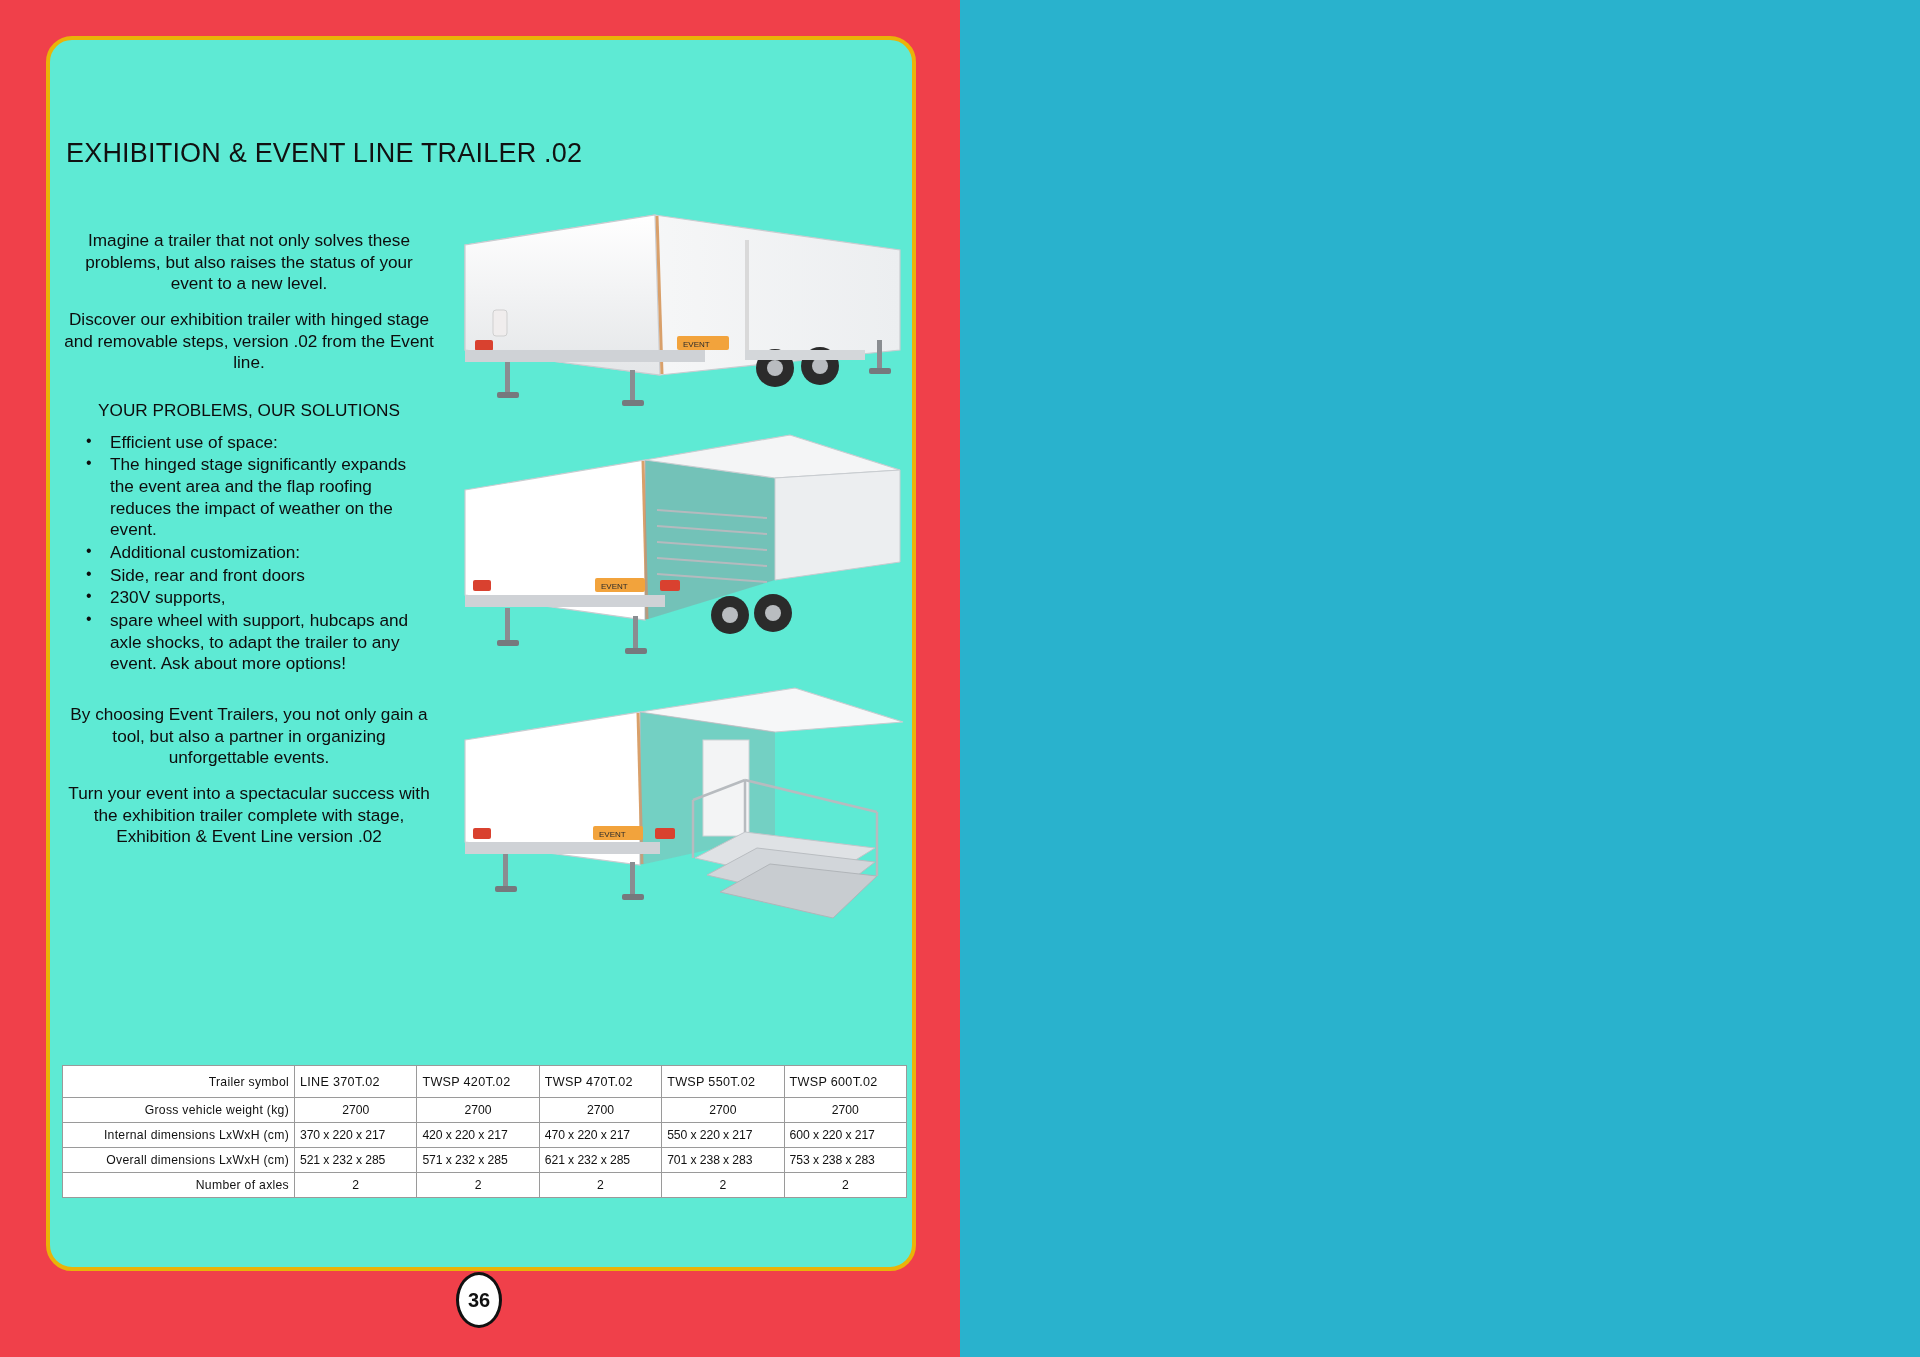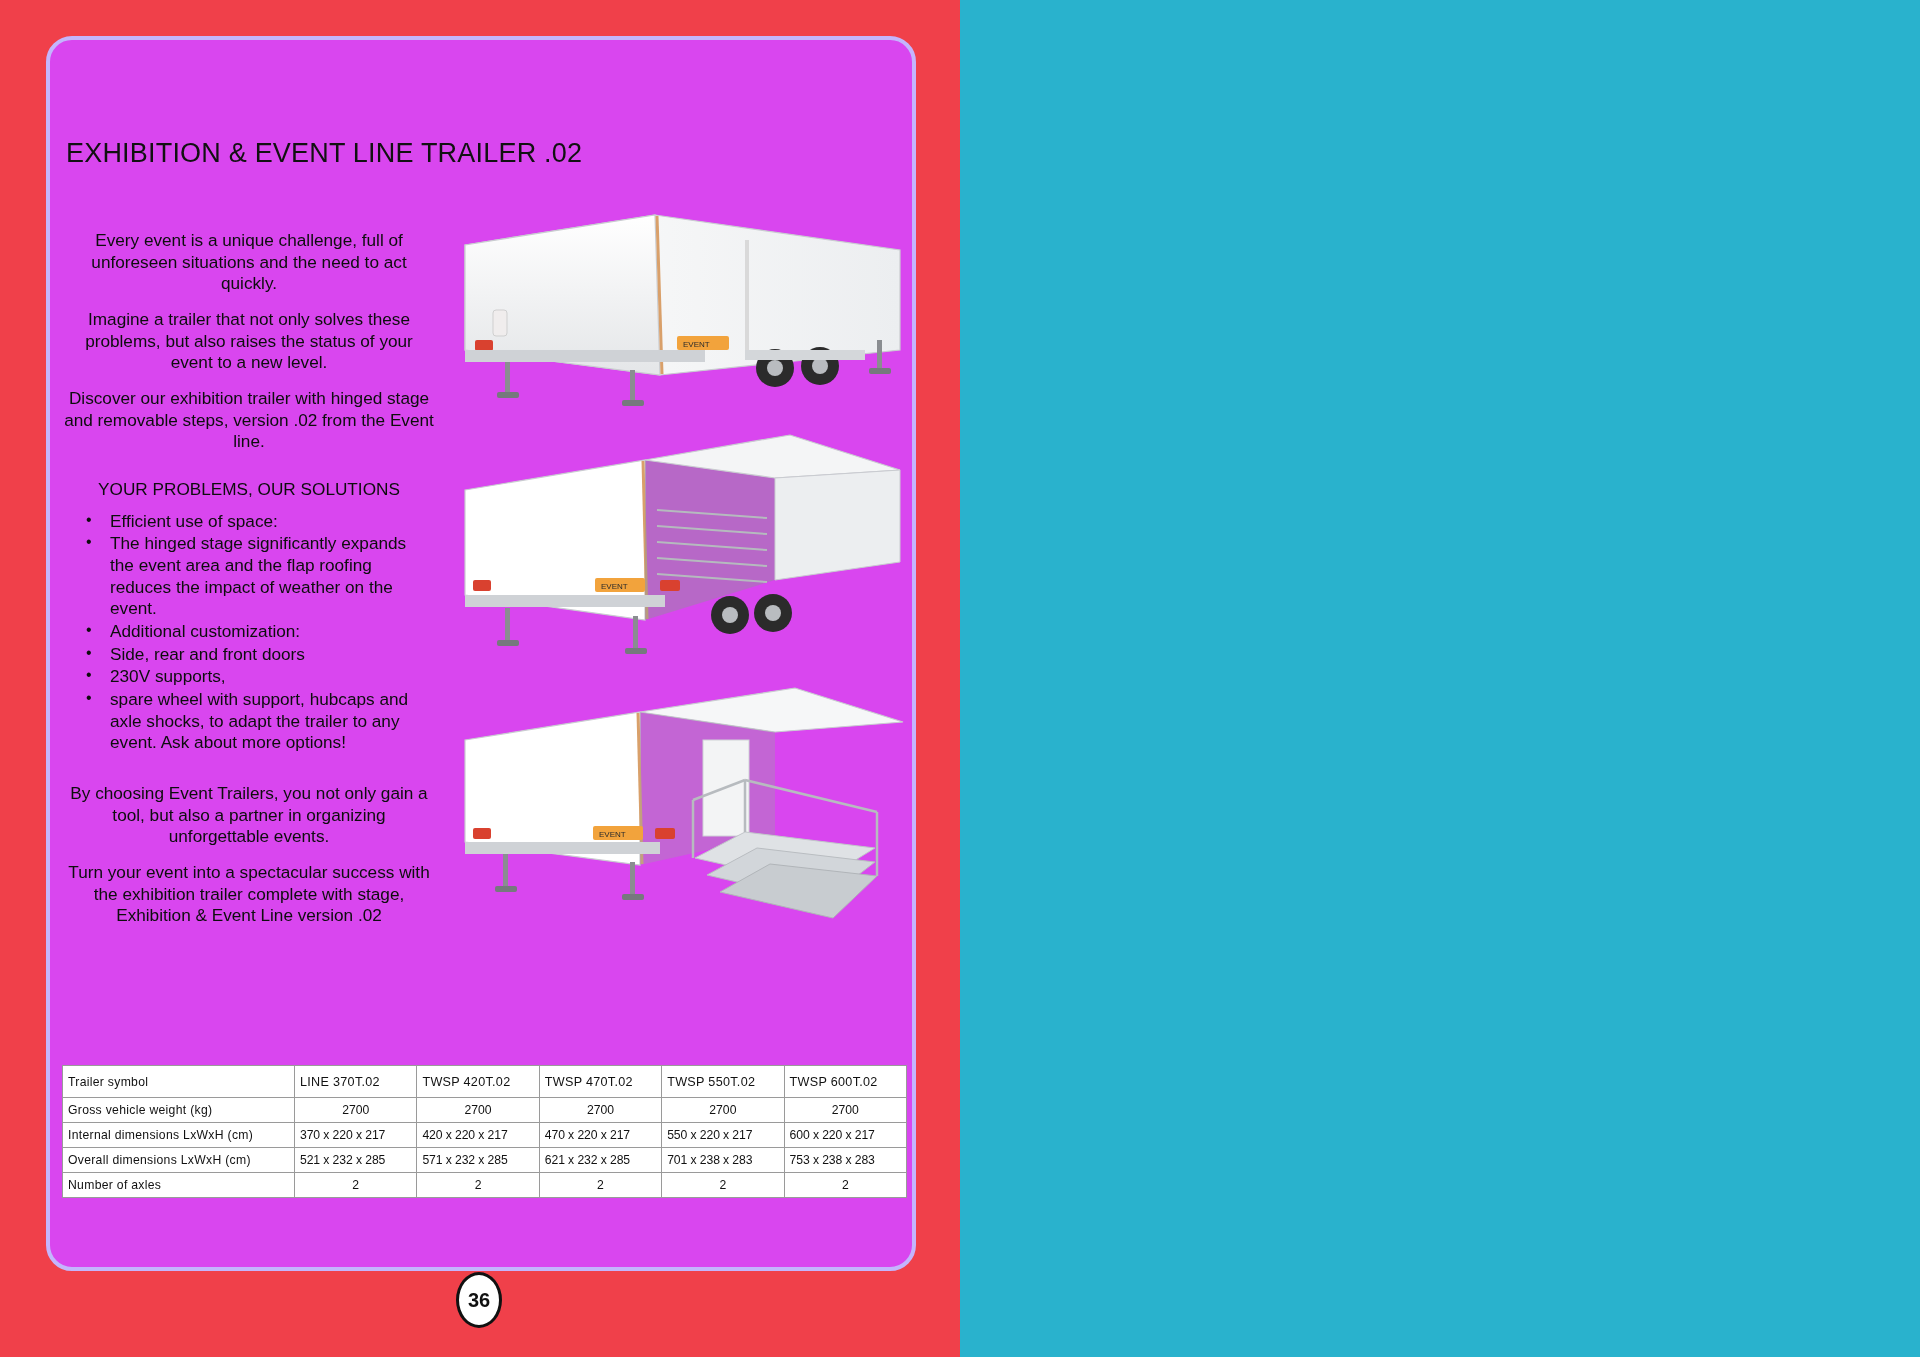--- a/index.html
+++ b/index.html
@@ -10,22 +10,22 @@
     overflow: hidden;
   }
   .spread { position: relative; width: 1920px; height: 1357px; display: flex; }
 
   .page-bg { position: relative; width: 960px; height: 1357px; }
   .page-bg.left  { background: #f0404a; }
   .page-bg.right { background: #29b2cd; }
 
   .page-card {
     position: absolute;
-    background: #d946ef;
-    border: 4px solid #c4b5fd;
+    background: #5eead4;
+    border: 4px solid #eab308;
     border-radius: 26px;
   }
   .page-card.left  { left: 46px;  top: 36px; width: 870px; height: 1235px; }
 
   .page-inner { position: relative; width: 100%; height: 100%; padding: 0; }
 
   
   .title {
     position: absolute;
     font-size: 27px;
@@ -90,21 +90,21 @@
     background: #fff;
     table-layout: fixed;
   }
   table.spec.l { left: 12px; top: 1025px; width: 845px; }
   table.spec td {
     border: 1px solid #9a9a9a;
     padding: 4px 5px;
     vertical-align: middle;
     height: 25px;
   }
-  table.spec td.rowlabel { text-align: left; width: 232px; letter-spacing: .3px; }
+  table.spec td.rowlabel { text-align: right; width: 232px; letter-spacing: .3px; }
   table.spec td.hdr { text-align: left; letter-spacing: .3px; font-size: 12.6px; height: 32px; }
   table.spec td.num { text-align: center; }
   table.spec td.dim { text-align: left; letter-spacing: -.1px; }
   table.spec td.tick { text-align: center; font-size: 19px; line-height: 1; }
 
   
   .pagenum {
     position: absolute;
     width: 46px; height: 56px;
     border-radius: 50%;
@@ -120,21 +120,20 @@
 
 <div class="spread">
 
   <div class="page-bg left">
     <div class="page-card left">
       <div class="page-inner">
 
         <div class="title l">EXHIBITION &amp; EVENT LINE TRAILER .02</div>
 
         <div class="l-col">
-          <p>Every event is a unique challenge, full of unforeseen situations and the need to act quickly.</p>
           <p>Imagine a trailer that not only solves these problems, but also raises the status of your event to a new level.</p>
           <p>Discover our exhibition trailer with hinged stage and removable steps, version .02 from the Event line.</p>
 
           <div class="sect-head">YOUR PROBLEMS, OUR SOLUTIONS</div>
 
           <ul class="bullets">
             <li>Efficient use of space:</li>
             <li>The hinged stage significantly expands the event area and the flap roofing reduces the impact of weather on the event.</li>
             <li>Additional customization:</li>
             <li>Side, rear and front doors</li>

